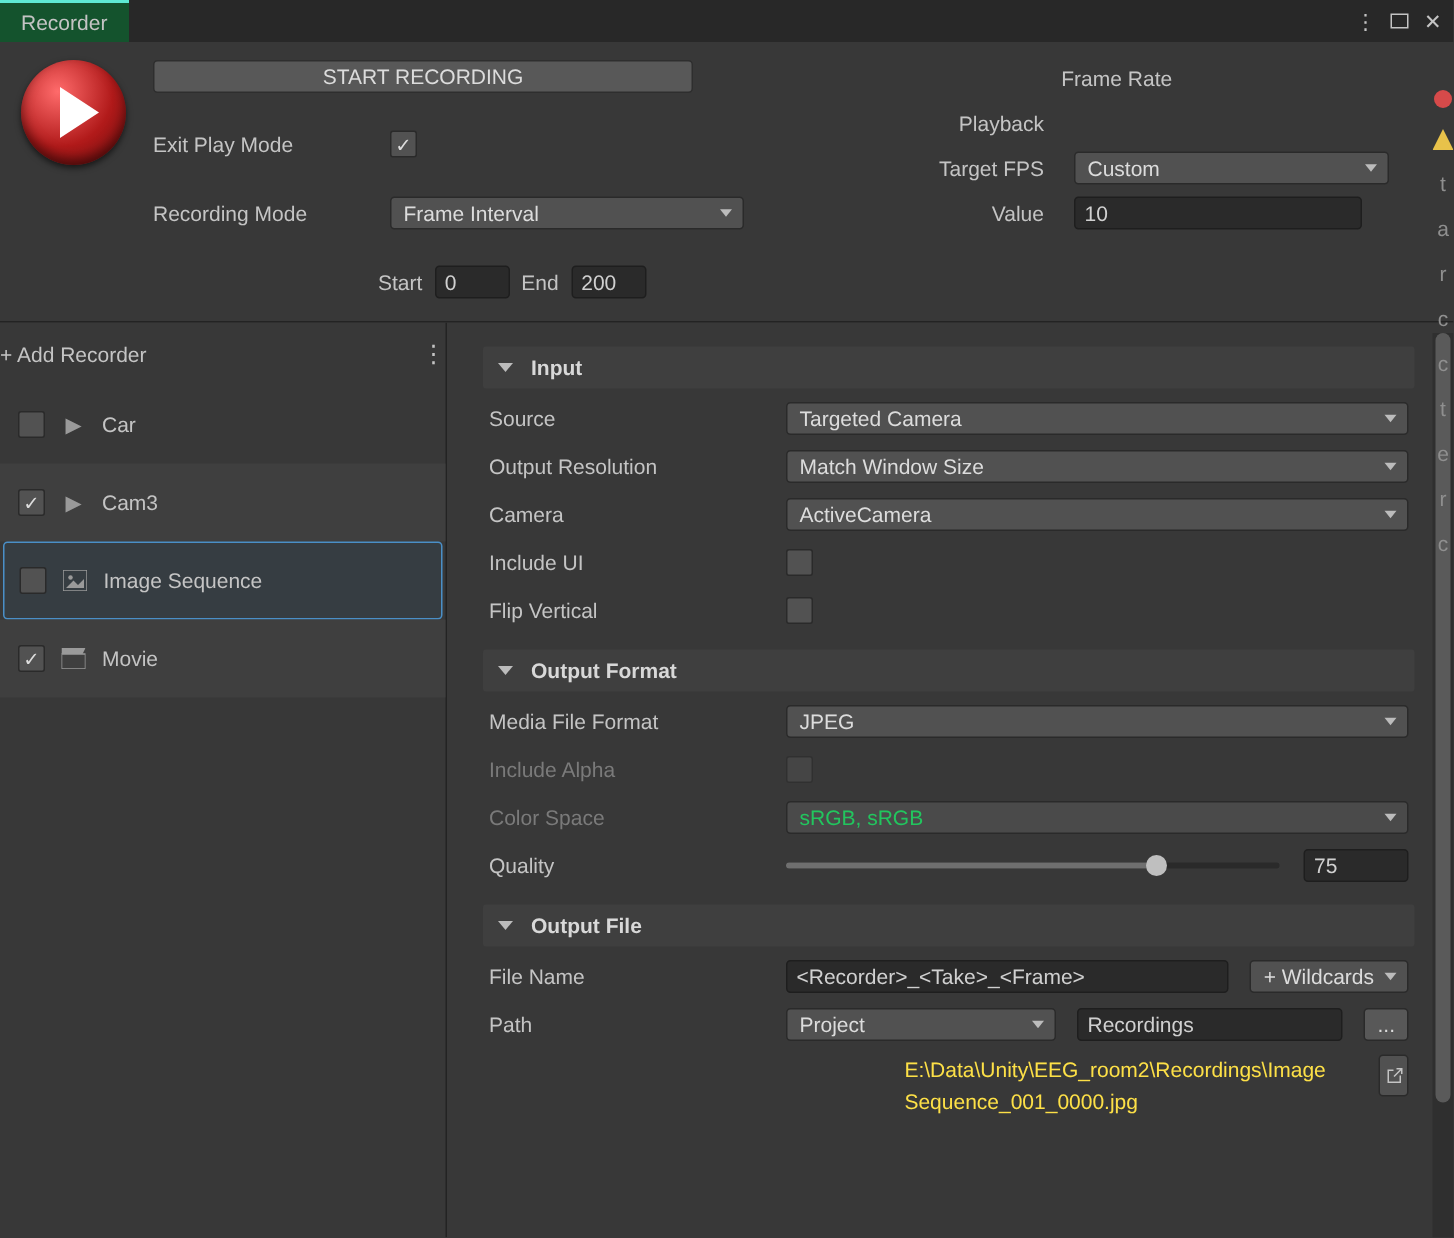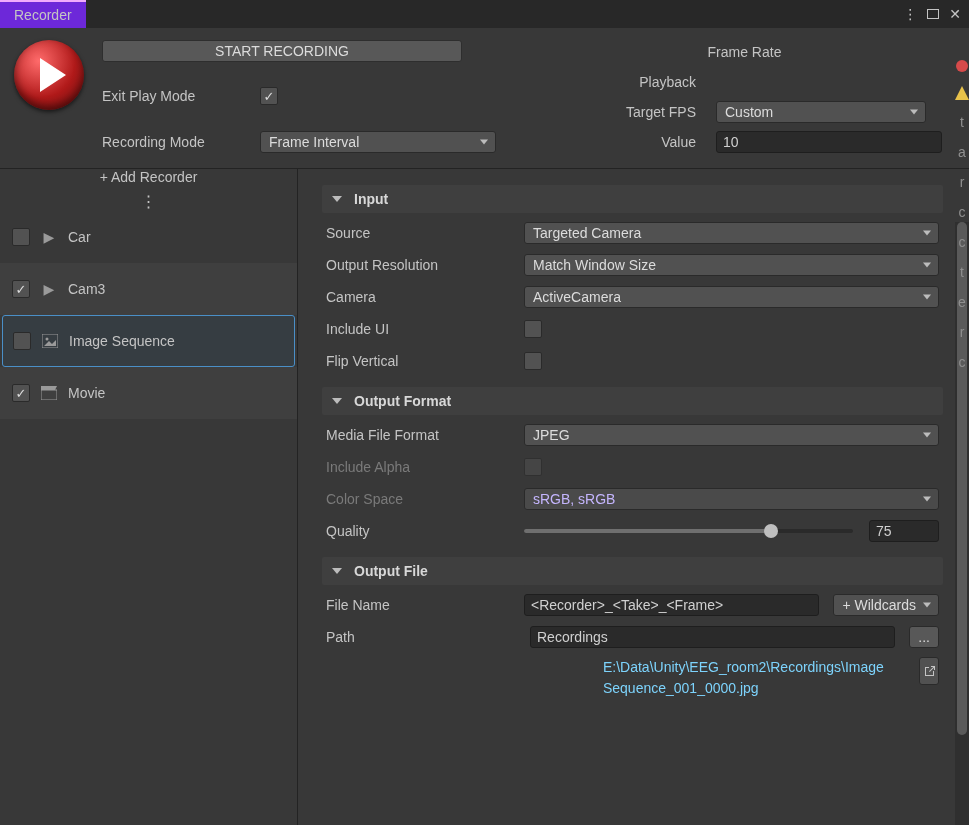--- a/index.html
+++ b/index.html
@@ -2,50 +2,50 @@
 <html><head>
 <meta charset="utf-8">
 <style>
   * { box-sizing: border-box; margin: 0; padding: 0; font-family: "Segoe UI", Arial, sans-serif; font-size: 14px; }
   body { background: #383838; color: #c4c4c4; width: 969px; height: 825px; overflow: hidden; position: relative; }
   
   .window { display: flex; flex-direction: column; height: 100%; background: #383838; }
   
   
   .titlebar { height: 28px; background: #282828; display: flex; align-items: stretch; }
-  .tab { background: #6d28d9; padding: 4px 14px; color: #c4c4c4; display: flex; align-items: center; border-top: 2px solid #f0abfc;}
+  .tab { background: #14532d; padding: 4px 14px; color: #c4c4c4; display: flex; align-items: center; border-top: 2px solid #5eead4;}
   .titlebar-spacer { flex: 1; }
   .titlebar-icons { display: flex; align-items: center; gap: 10px; padding-right: 8px; color: #c4c4c4; }
   .titlebar-icons span, .titlebar-icons svg { cursor: pointer; }
   
   
   .topconf { display: flex; padding: 12px 14px 14px 14px; gap: 20px; border-bottom: 1px solid #232323;}
   .topconf-left { display: flex; gap: 18px; flex: 0 0 auto; }
   .play-btn { width: 70px; height: 70px; border-radius: 50%; background: radial-gradient(circle at 35% 30%, #ff6b6b, #b11a1a 55%, #6e0e0e); position: relative; cursor: pointer; box-shadow: inset 0 -4px 8px rgba(0,0,0,.5), 0 2px 4px rgba(0,0,0,.6);}
   .play-btn::after{content:"";position:absolute;left:26px;top:18px;width:0;height:0;border-left:26px solid #fff;border-top:17px solid transparent;border-bottom:17px solid transparent;}
   .topconf-fields { display: flex; flex-direction: column; gap: 22px; }
   .row { display: flex; align-items: center; gap: 8px; height: 24px;}
   .lbl { color: #c4c4c4; }
   .btn-wide { width: 360px; height: 22px; background: #585858; border: 1px solid #2e2e2e; border-radius: 3px; color: #dcdcdc; text-align: center; display:flex;align-items:center;justify-content:center; cursor:pointer;}
   .chk { width: 18px; height: 18px; background: #525252; border: 1px solid #2a2a2a; border-radius: 2px; display:flex;align-items:center;justify-content:center; cursor:pointer;}
   .chk.checked::after{content:"✓"; color:#ddd; font-size:13px; line-height:1;}
   .dropdown { height: 22px; background: #515151; border: 1px solid #2a2a2a; border-radius: 3px; color: #dcdcdc; padding: 0 20px 0 8px; display:flex;align-items:center; position:relative; cursor:pointer;}
   .dropdown::after{content:"";position:absolute;right:7px;top:50%;transform:translateY(-50%);width:0;height:0;border-left:4px solid transparent;border-right:4px solid transparent;border-top:5px solid #bcbcbc;}
-  .dropdown.disabled{color:#c4b5fd;background:#4a4a4a;}
+  .dropdown.disabled{color:#22c55e;background:#4a4a4a;}
   .numfield{height:22px;background:#2a2a2a;border:1px solid #1e1e1e;border-radius:3px;color:#d0d0d0;padding:0 6px;display:flex;align-items:center;}
   .textfield{height:22px;background:#2a2a2a;border:1px solid #1e1e1e;border-radius:3px;color:#d0d0d0;padding:0 6px;display:flex;align-items:center;overflow:hidden;white-space:nowrap;}
   
   .topconf-right { flex:1; display:flex; flex-direction:column; gap:6px; margin-left: 30px;}
   .topconf-right .row .lbl { width: 150px; text-align: right; margin-right: 12px;}
   .topconf-right .dropdown, .topconf-right .numfield { width: 210px; }
   
   
   .lower { flex:1; display:flex; overflow:hidden; }
   .sidebar { width: 298px; background: #383838; border-right:1px solid #232323; display:flex;flex-direction:column;}
-  .sidebar-head { height:42px; display:flex;align-items:center;justify-content:space-between; padding:0 0;flex-direction:column;}
+  .sidebar-head { height:42px; display:flex;align-items:center;justify-content:space-between; padding:0 0;}
   .addrec { color:#c4c4c4; cursor:pointer; }
   .sidebar-menu { color:#c4c4c4; cursor:pointer; font-size:16px;}
   .rec-item { height:52px; display:flex;align-items:center; gap:10px; padding:0 12px; cursor:pointer;}
   .rec-item.alt { background:#3f3f3f; }
   .rec-item.selected { background:#2f4a5f44; border:1px solid #4a8fc7; border-radius:3px; margin:0 2px; padding:0 10px;}
   .rec-icon { width:18px;height:18px; display:flex;align-items:center;justify-content:center; color:#9a9a9a;}
   .rec-label{color:#c4c4c4;}
   
   .inspector { flex:1; overflow:auto; background:#383838; padding: 10px 26px 10px 24px; position:relative;}
   .insp-header { display:flex; align-items:center; height:40px;}
@@ -61,21 +61,21 @@
   .section-body .dropdown{ flex:1; }
   .section-body .disabled-lbl{ color:#7a7a7a; }
   
   .slider { flex:1; height:22px; display:flex; align-items:center; position:relative;}
   .slider-track{position:absolute;left:0;right:0;top:50%;height:4px;background:#2a2a2a;border-radius:2px;transform:translateY(-50%);}
   .slider-fill{position:absolute;left:0;top:50%;height:4px;background:#6f6f6f;border-radius:2px;transform:translateY(-50%);} 
   .slider-thumb{position:absolute;top:50%;width:14px;height:14px;background:#bfbfbf;border-radius:50%;transform:translate(-50%,-50%);}
   
   .btn-sm{height:22px;background:#585858;border:1px solid #2a2a2a;border-radius:3px;color:#dcdcdc;padding:0 8px;display:flex;align-items:center;cursor:pointer;}
   
-  .path-line{color:#7dd3fc; line-height:1.5; max-width: 300px;}
+  .path-line{color:#fde047; line-height:1.5; max-width: 300px;}
   .linkout{width:28px;height:28px;background:#515151;border:1px solid #2a2a2a;border-radius:3px;display:flex;align-items:center;justify-content:center;cursor:pointer;}
   
   .right-scrollbar{position:absolute;right:0;top:222px;bottom:0;width:14px;background:#2f2f2f;}
   .right-scrollbar .thumb{position:absolute;left:2px;right:2px;top:0;height:85%;background:#5a5a5a;border-radius:5px;}
   
   .edge-strip{position:absolute;right:0;top:30px;width:14px;color:#8f8f8f;display:flex;flex-direction:column;gap:14px;padding-top:30px;align-items:center;font-size:12px;}
   .edge-strip .warn{width:14px;height:14px;background:#e8c24a;clip-path:polygon(50% 0,100% 100%,0 100%);-webkit-clip-path:polygon(50% 0,100% 100%,0 100%);}
   .edge-strip .err{width:12px;height:12px;background:#d64a4a;border-radius:50%;}
 </style>
 </head>
@@ -105,39 +105,49 @@
         <div class="row">
           <span class="lbl" style="width:150px">Exit Play Mode</span>
           <div class="chk checked"></div>
         </div>
         <div class="row">
           <span class="lbl" style="width:150px">Recording Mode</span>
           <div class="dropdown" style="width:236px">
               <span>Frame Interval</span>
             </div>
         </div>
+        <div class="row" style="padding-left:150px;gap:8px;">
+          <span class="lbl">Start</span>
+          <div class="numfield" style="width:50px">
+              <span>0</span>
+            </div>
+          <span class="lbl">End</span>
+          <div class="numfield" style="width:50px">
+              <span>200</span>
+            </div>
+        </div>
       </div>
     </div>
 
     <div class="topconf-right">
       <div class="row">
           <span class="lbl" style="text-align:center;width:100%">Frame Rate</span>
         </div>
       <div class="row">
         <span class="lbl">Playback</span>
       </div>
       <div class="row">
         <span class="lbl">Target FPS</span>
         <div class="dropdown">
             <span>Custom</span>
           </div>
       </div>
       <div class="row">
         <span class="lbl">Value</span>
-        <div class="numfield" style="width:226px">
+        <div class="numfield" style="width:192px">
             <span>10</span>
           </div>
       </div>
     </div>
   </div>
 
   <div class="lower">
     <div class="sidebar">
       <div class="sidebar-head">
         <span class="addrec">+ Add Recorder</span>
@@ -256,20 +266,23 @@
             <span class="lbl">File Name</span>
             <div class="textfield" style="flex:1">
                 <span>&lt;Recorder&gt;_&lt;Take&gt;_&lt;Frame&gt;</span>
               </div>
             <div class="dropdown" style="flex:0 0 auto;width:auto;margin-left:6px;padding-right:22px">
                 <span>+ Wildcards</span>
               </div>
           </div>
           <div class="row">
             <span class="lbl">Path</span>
+            <div class="dropdown" style="width:180px;flex:0 0 auto">
+                <span>Project</span>
+              </div>
             <div class="textfield" style="flex:1;margin-left:6px">
                 <span>Recordings</span>
               </div>
             <div class="btn-sm" style="margin-left:6px">
                 <span>...</span>
               </div>
           </div>
           <div class="row" style="height:auto;align-items:flex-start">
             <span class="lbl"></span>
             <div style="width:186px"></div>

